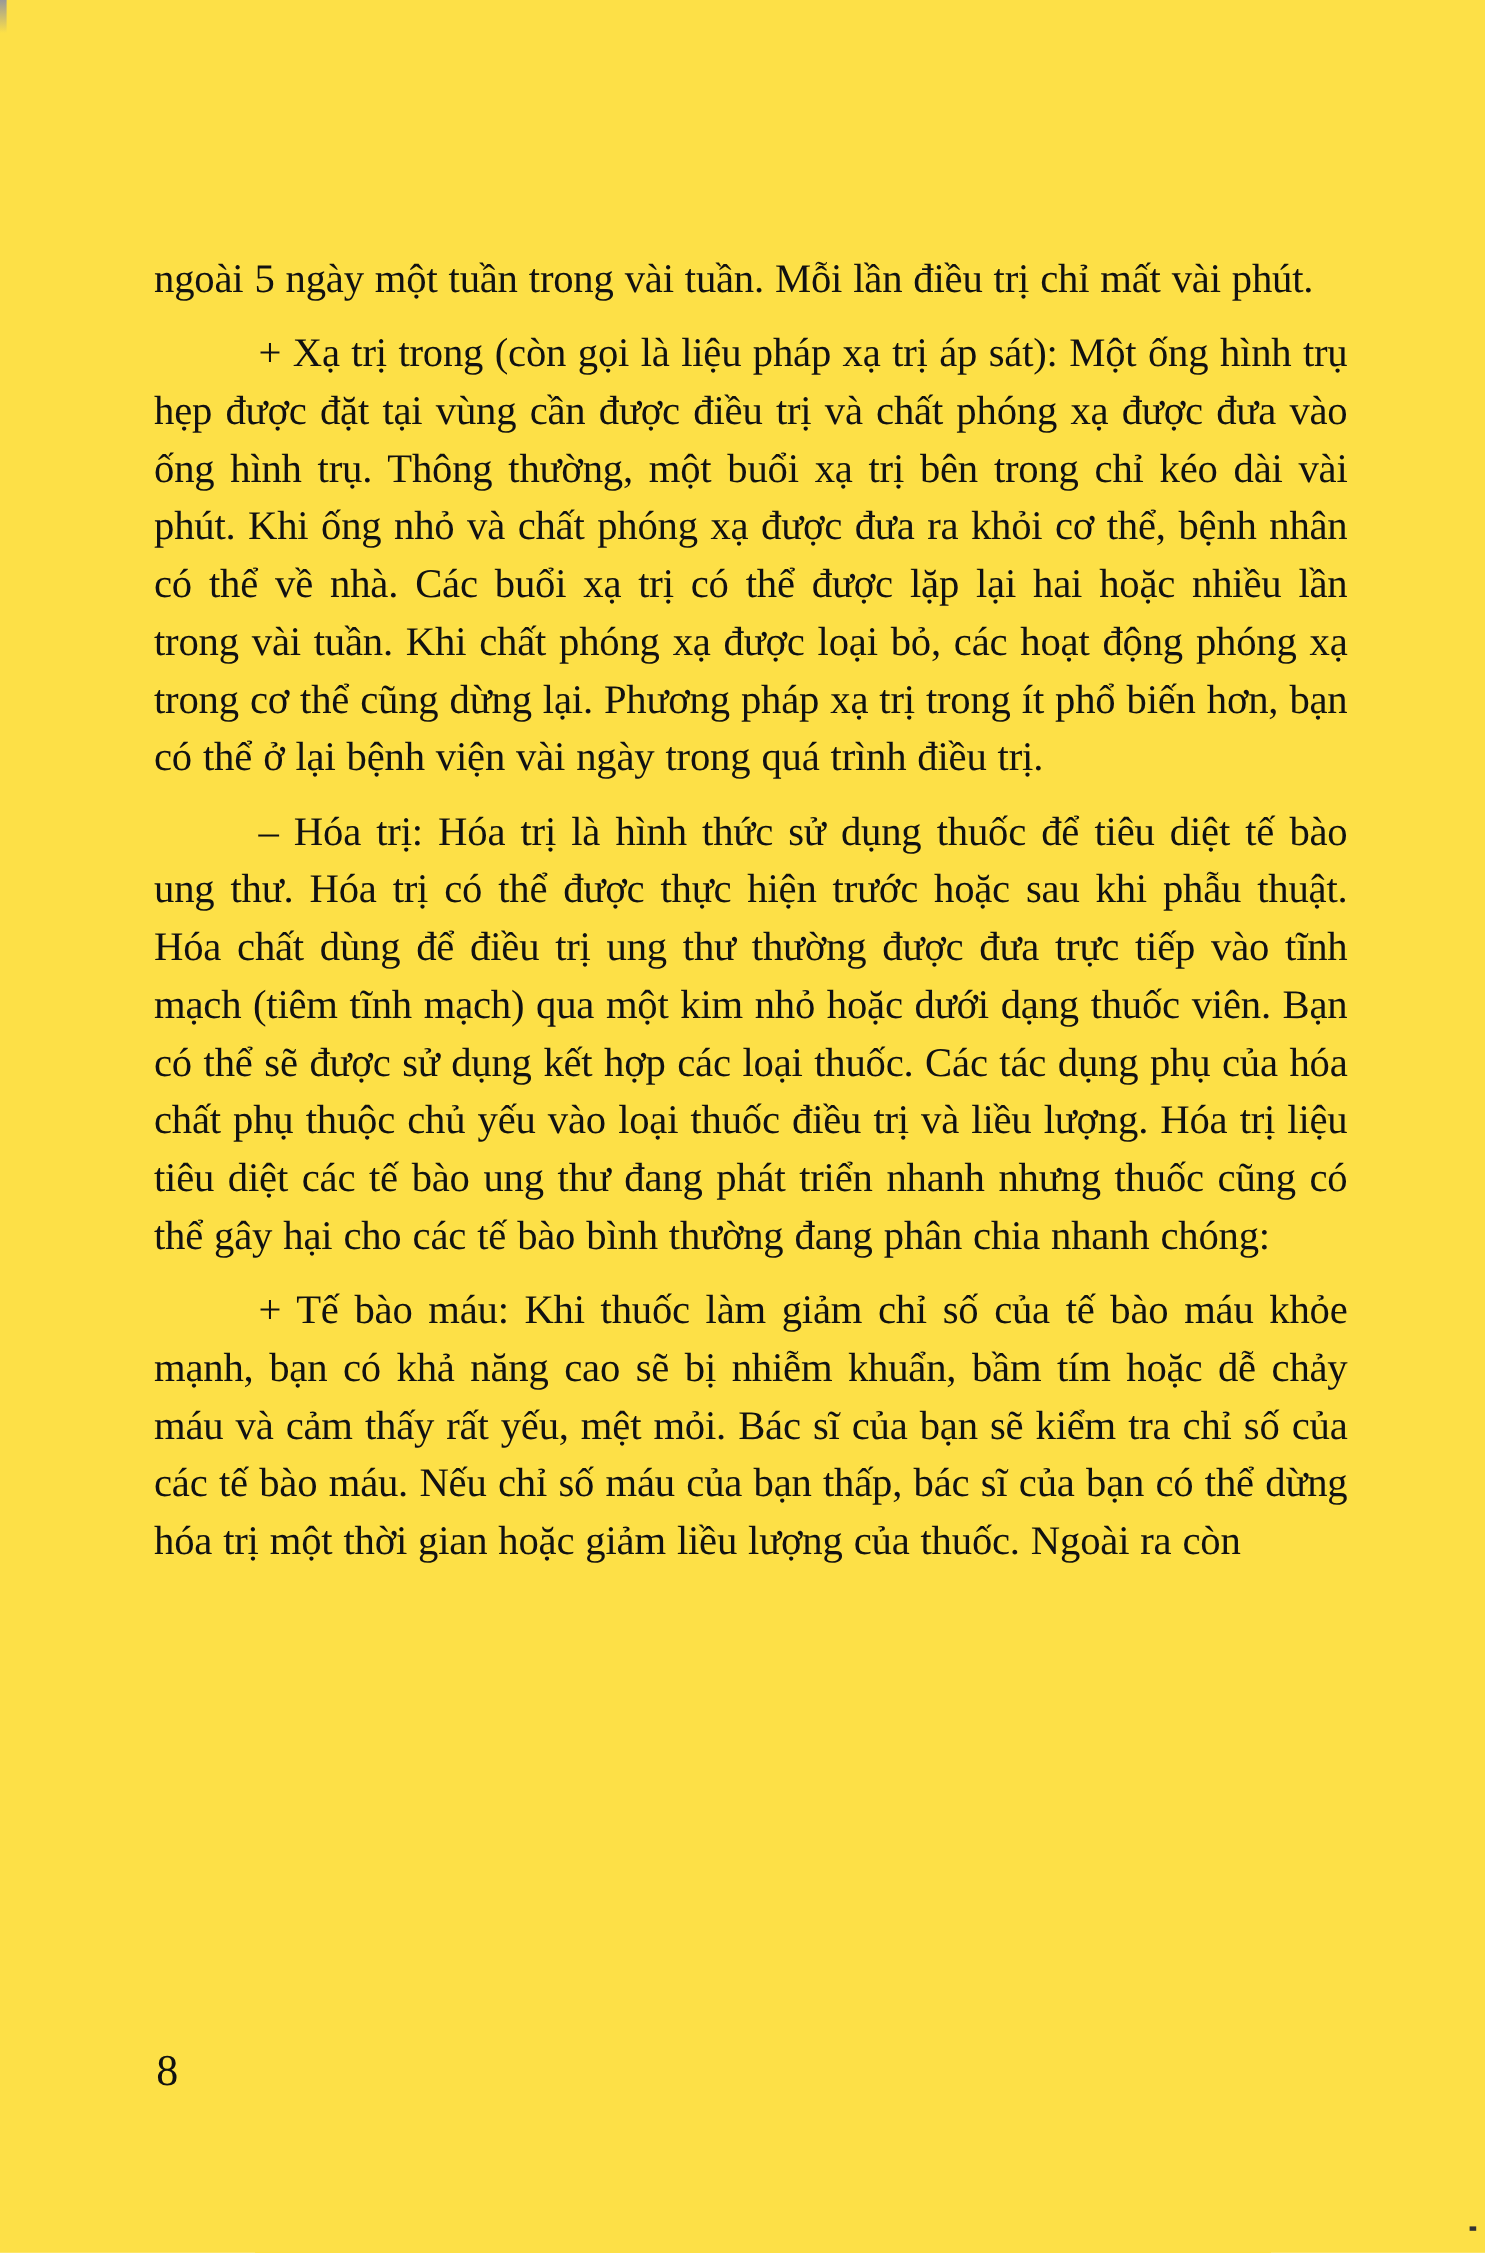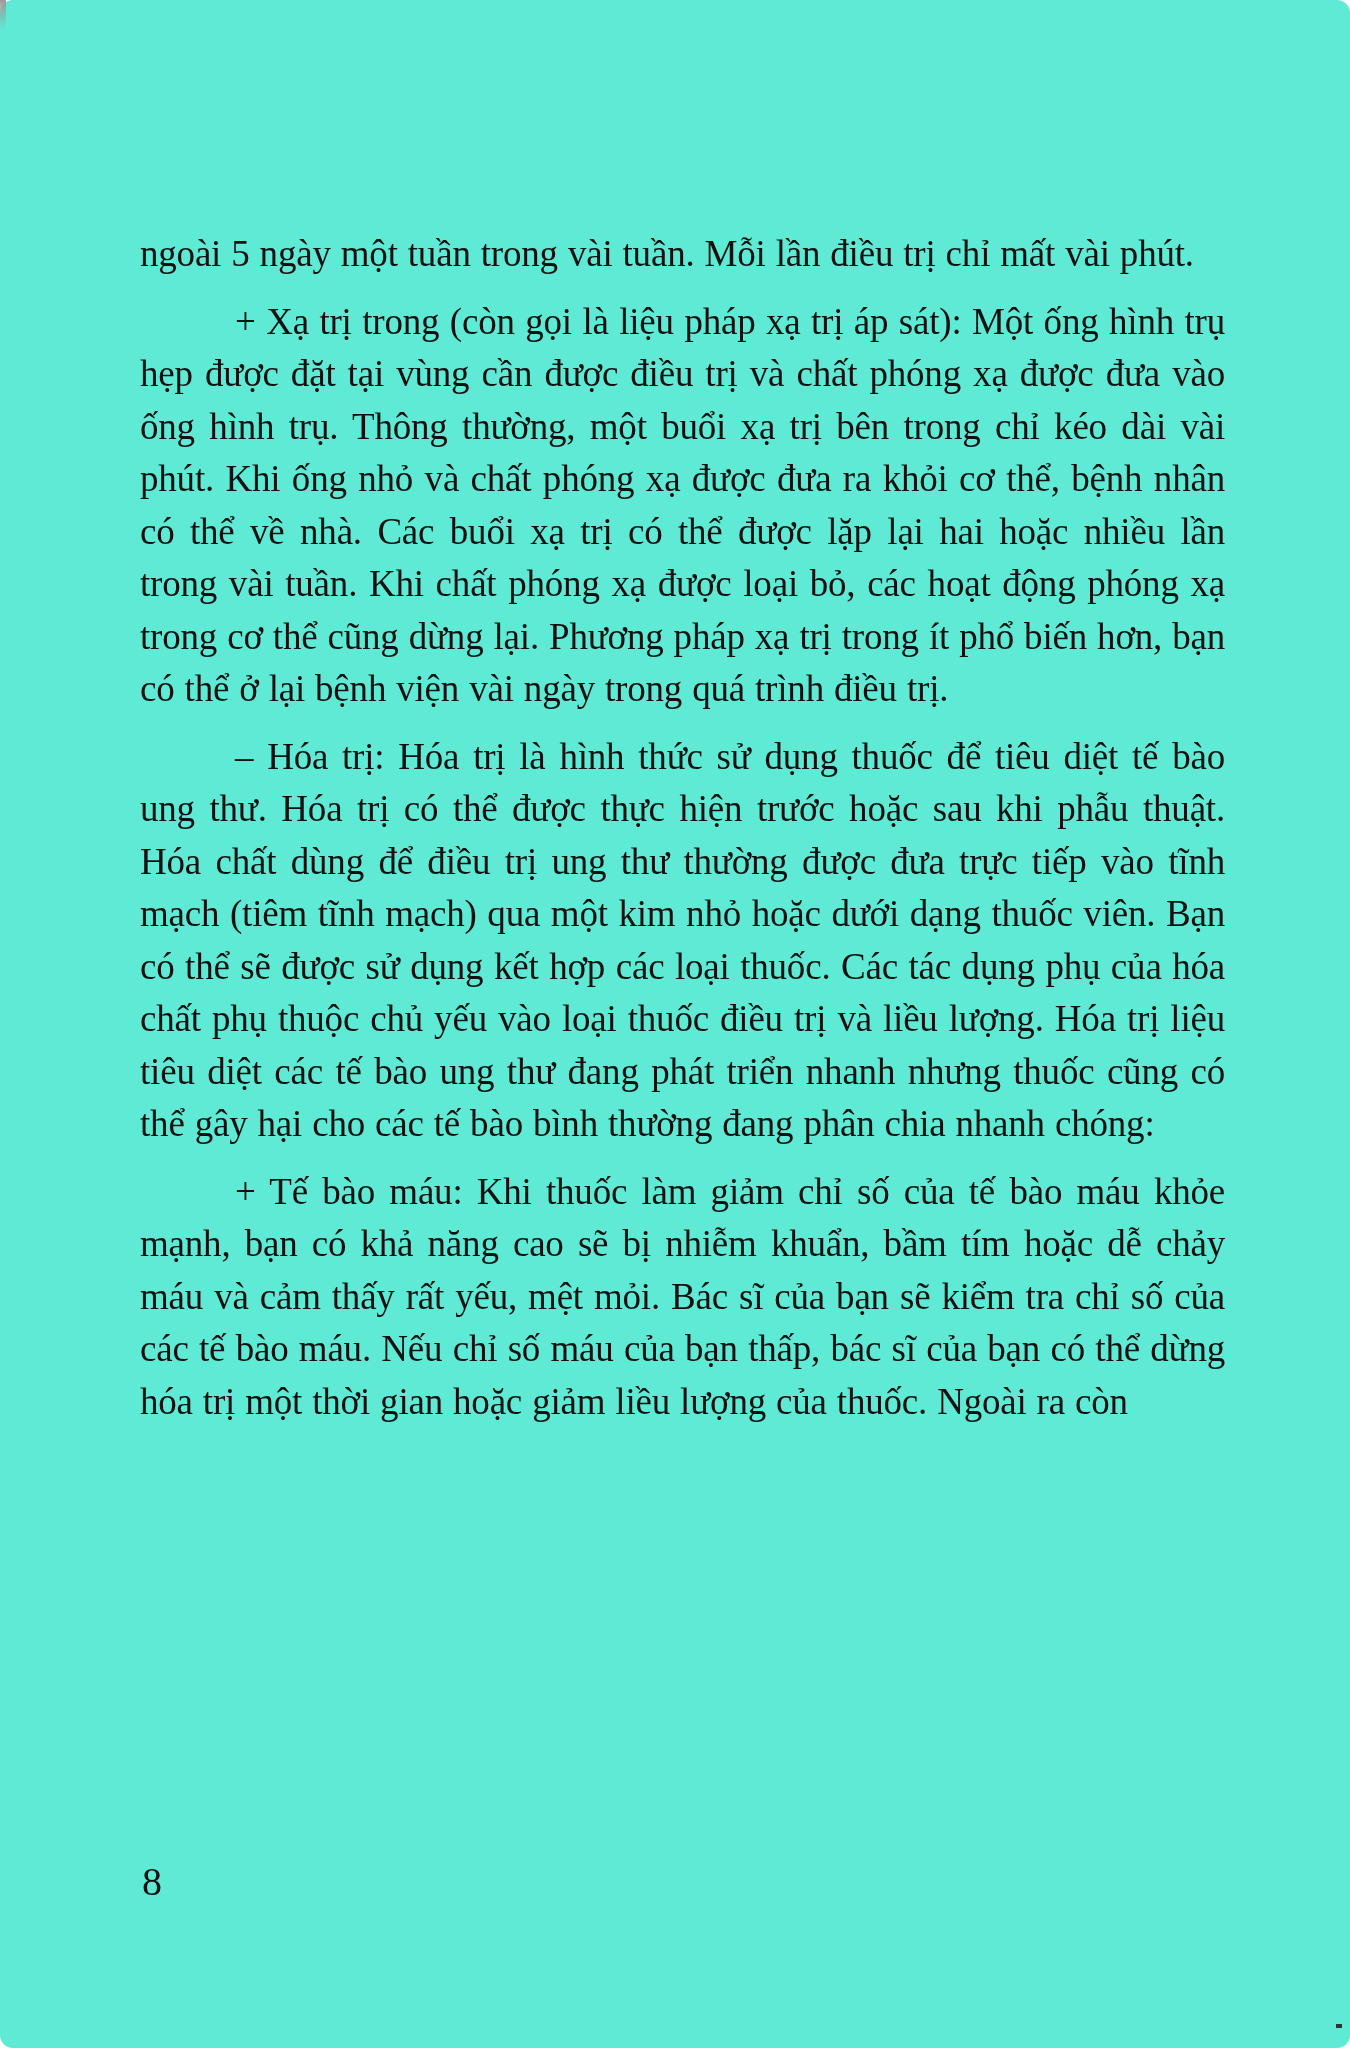--- a/index.html
+++ b/index.html
@@ -13,22 +13,21 @@
     position: relative;
     overflow: hidden;
     font-family: "Liberation Serif", "DejaVu Serif", serif;
     color: #111111;
   }
   .page {
     position: absolute;
     left: 0; top: 0;
     width: 1350px;
     height: 2048px;
-    background: #5eead4;
-    border-radius: 13px;
+    background: #fde047;
   }
   .text-block {
     position: absolute;
     left: 140px;
     top: 228px;
     width: 1085px;
   }
   .para {
     font-size: 37px;
     line-height: 52.5px;

